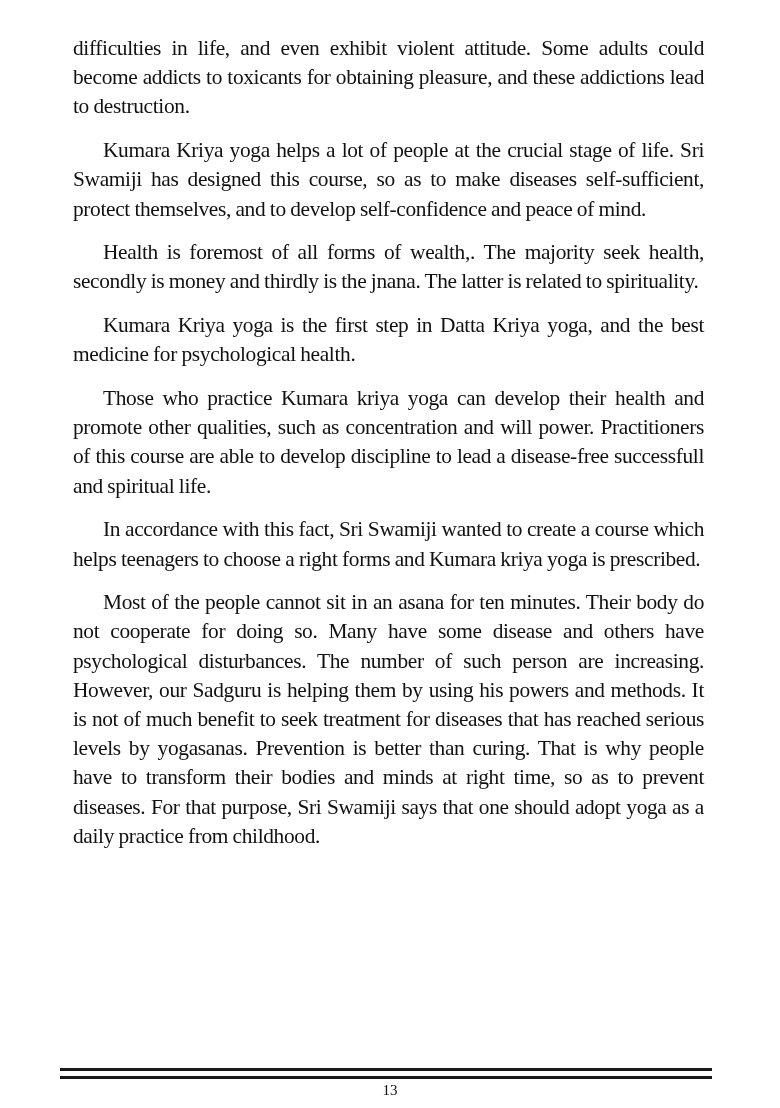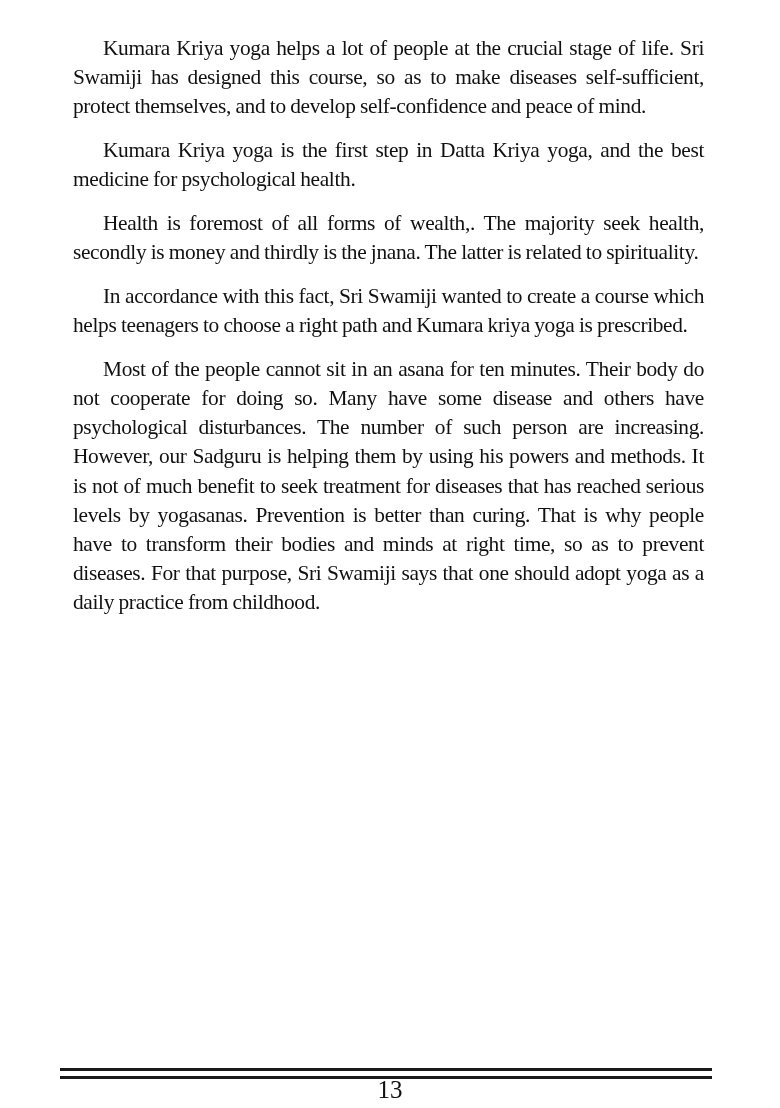--- a/index.html
+++ b/index.html
@@ -14,29 +14,31 @@
     letter-spacing: -0.35px;
     word-spacing: -0.5px;
   }
   .page p { margin: 0 0 14.5px 0; text-indent: 30px; }
   .page p.cont { text-indent: 0; }
   .rule { position: absolute; left: 60px; width: 652px; height: 3px; background: #1a1a1a; }
   .rule.r1 { top: 1068px; }
   .rule.r2 { top: 1076px; }
   .pagenum {
     position: absolute; left: 0; width: 780px; top: 1079px; text-align: center;
-    font-family: "Liberation Serif", serif; font-size: 25px; color: #111; line-height: 22px;
+    font-family: "Liberation Serif", serif; font-size: 15px; color: #111; line-height: 22px;
   }
 </style>
 </head>
 <body>
 
 <div class="page">
+  <p class="cont">difficulties in life, and even exhibit violent attitude. Some adults could become addicts to toxicants for obtaining pleasure, and these addictions lead to destruction.</p>
   <p>Kumara Kriya yoga helps a lot of people at the crucial stage of life. Sri Swamiji has designed this course, so as to make diseases self-sufficient, protect themselves, and to develop self-confidence and peace of mind.</p>
+  <p>Health is foremost of all forms of wealth,. The majority seek health, secondly is money and thirdly is the jnana. The latter is related to spirituality.</p>
   <p>Kumara Kriya yoga is the first step in Datta Kriya yoga, and the best medicine for psychological health.</p>
-  <p>Health is foremost of all forms of wealth,. The majority seek health, secondly is money and thirdly is the jnana. The latter is related to spirituality.</p>
-  <p>In accordance with this fact, Sri Swamiji wanted to create a course which helps teenagers to choose a right path and Kumara kriya yoga is prescribed.</p>
+  <p>Those who practice Kumara kriya yoga can develop their health and promote other qualities, such as concentration and will power. Practitioners of this course are able to develop discipline to lead a disease-free successfull and spiritual life.</p>
+  <p>In accordance with this fact, Sri Swamiji wanted to create a course which helps teenagers to choose a right forms and Kumara kriya yoga is prescribed.</p>
   <p>Most of the people cannot sit in an asana for ten minutes. Their body do not cooperate for doing so. Many have some disease and others have psychological disturbances. The number of such person are increasing. However, our Sadguru is helping them by using his powers and methods. It is not of much benefit to seek treatment for diseases that has reached serious levels by yogasanas. Prevention is better than curing. That is why people have to transform their bodies and minds at right time, so as to prevent diseases. For that purpose, Sri Swamiji says that one should adopt yoga as a daily practice from childhood.</p>
 </div>
 
 <div class="rule r1"></div>
 <div class="rule r2"></div>
 <div class="pagenum">13</div>
 
 </body></html>

